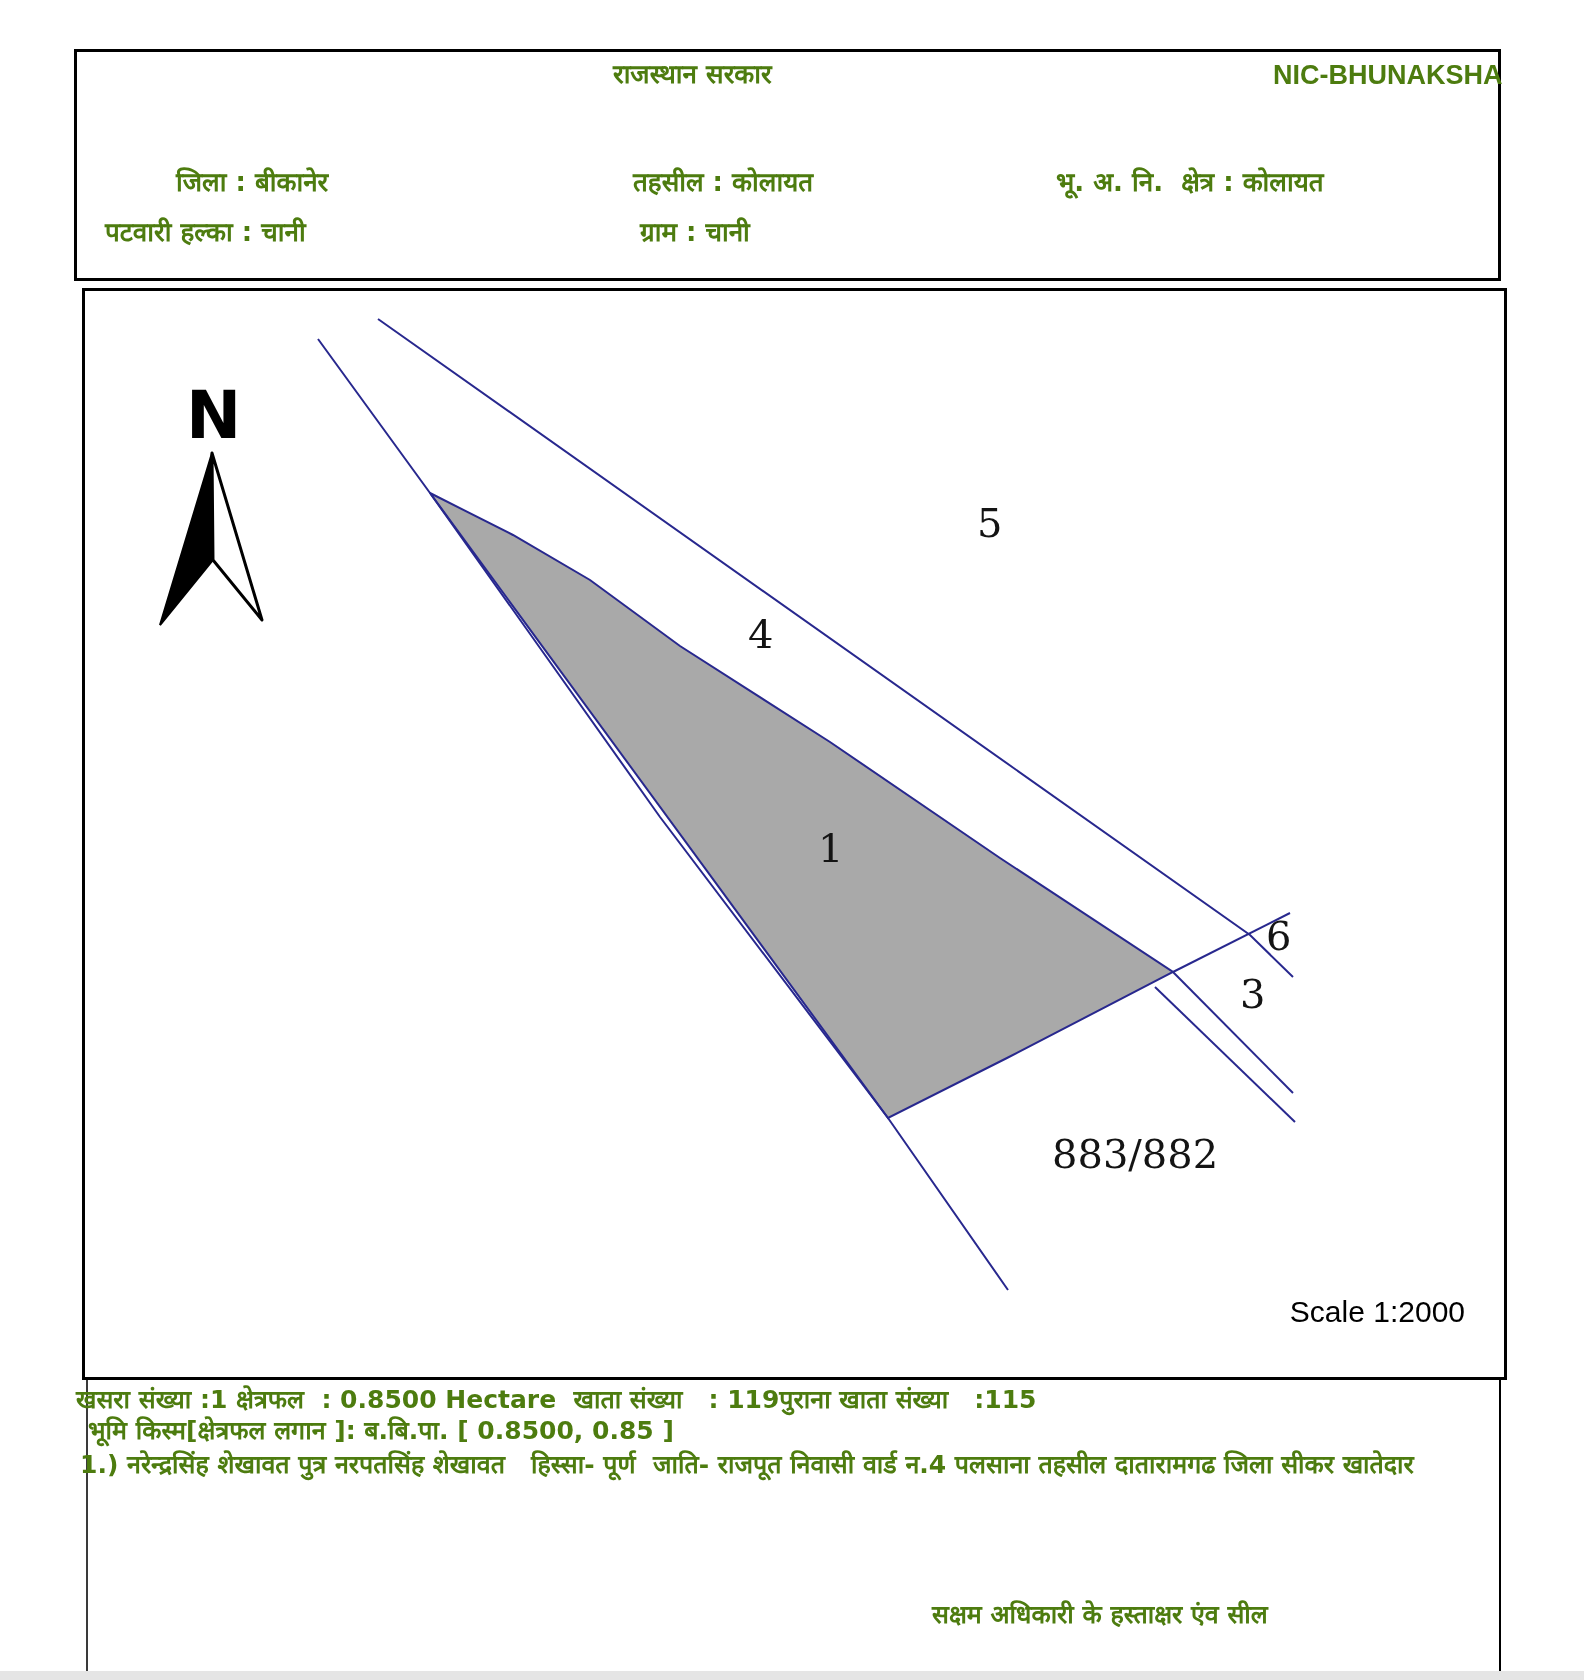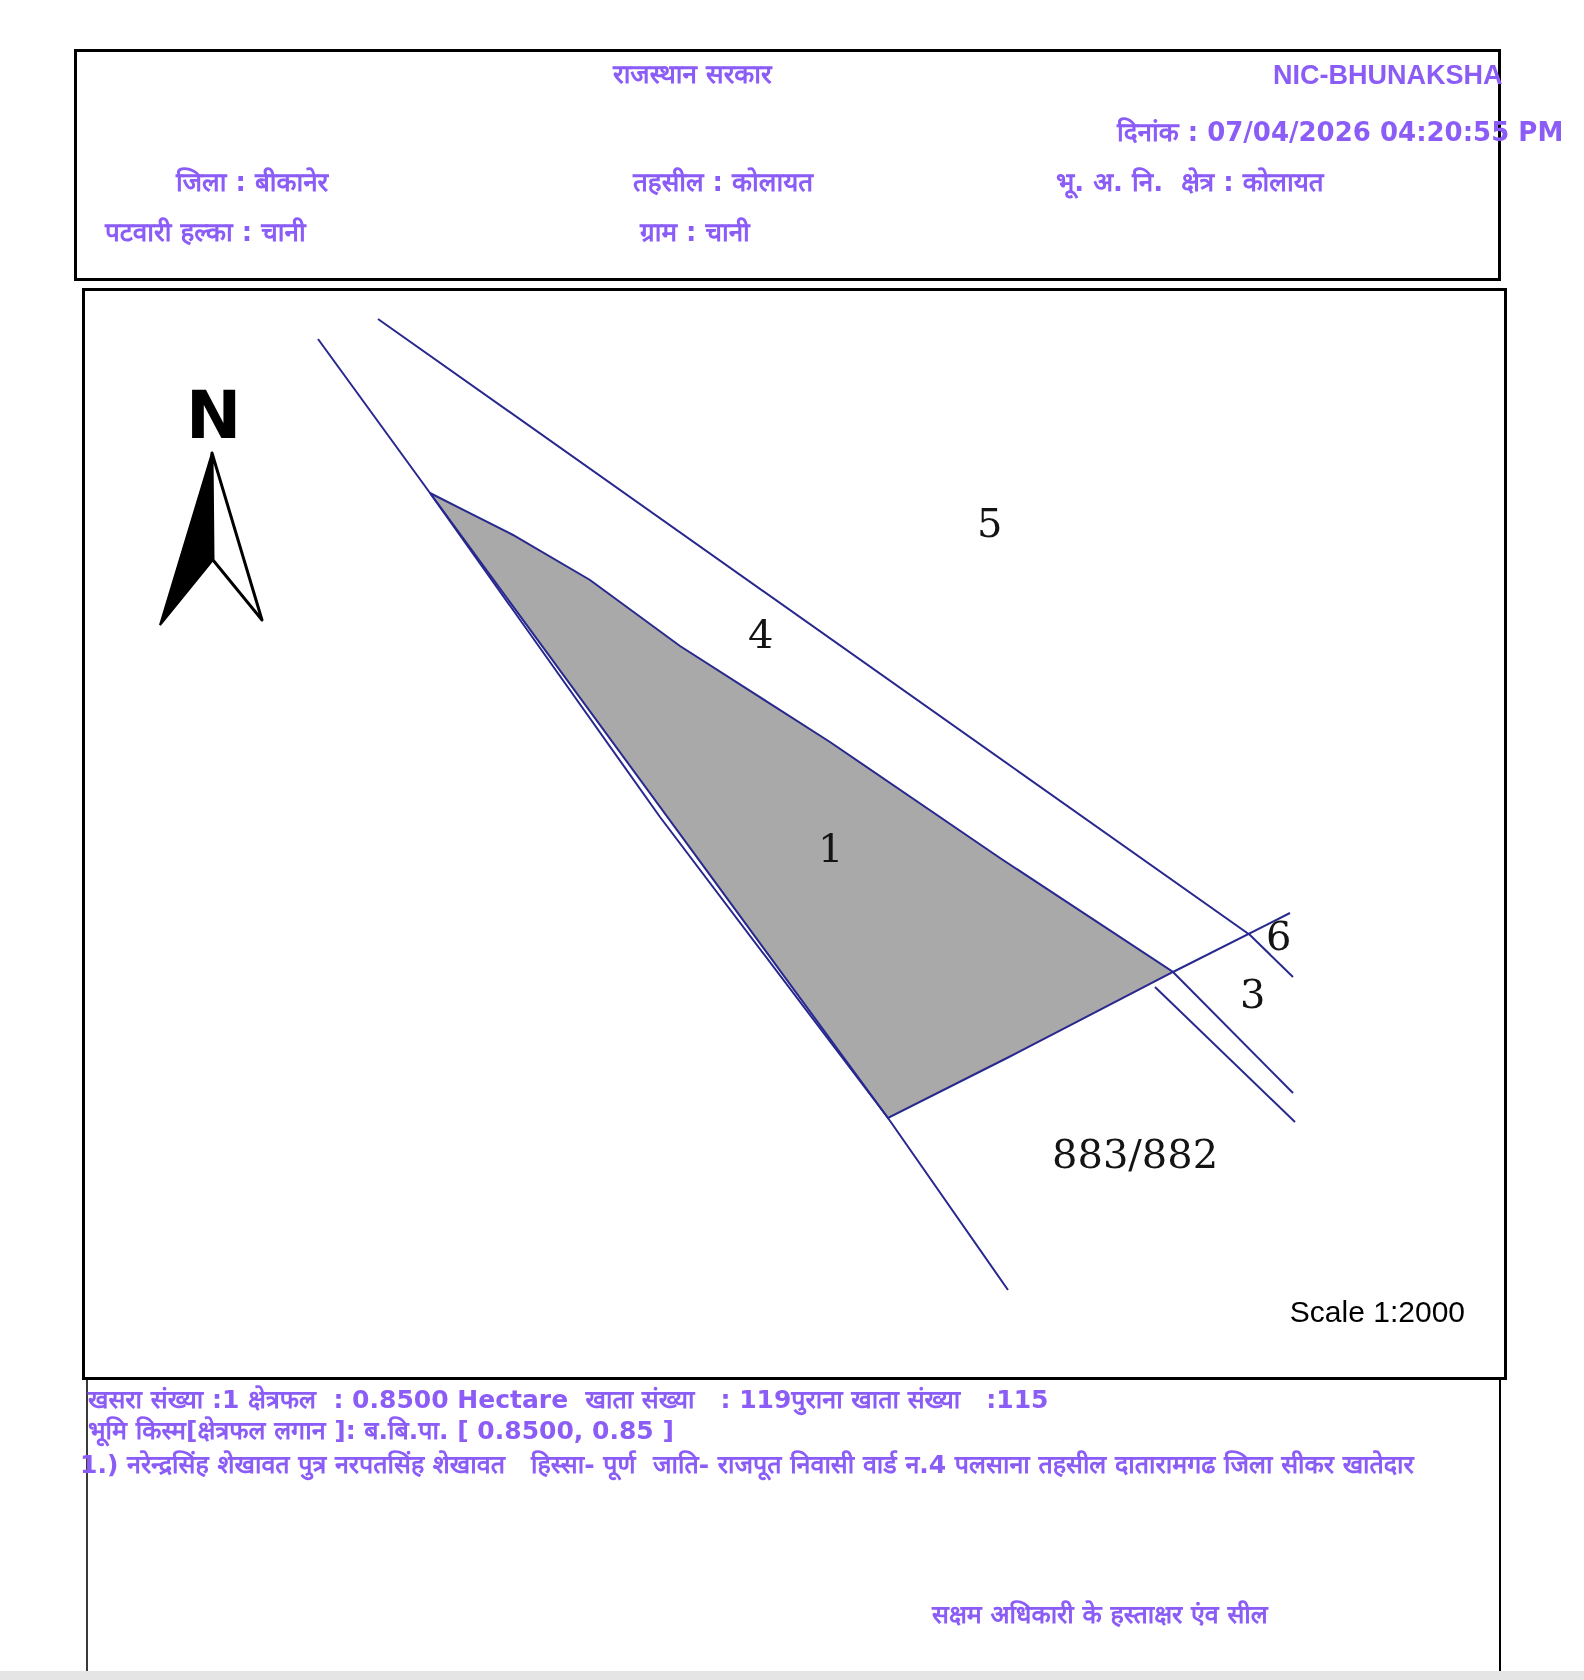--- a/index.html
+++ b/index.html
@@ -2,21 +2,21 @@
 <html><head>
 <meta charset="utf-8">
 <style>
   html,body{margin:0;padding:0;background:#fff;}
   #page{
     position:relative;
     width:1584px;height:1680px;
     background:#ffffff;
     overflow:hidden;
     font-family:"DejaVu Sans",sans-serif;
-    color:#8b5cf6;
+    color:#4d7c0f;
   }
   .abs{position:absolute;}
   .hindi{font-family:"DejaVu Sans",sans-serif;font-weight:bold;white-space:pre;}
   .latin{font-family:"Liberation Sans",sans-serif;font-weight:bold;}
   .box{position:absolute;box-sizing:border-box;}
   #header-box{left:74px;top:49px;width:1427px;height:232px;border:3px solid #000;}
   #map-box{left:82px;top:288px;width:1425px;height:1092px;border:3px solid #000;}
   #details-box{left:86px;top:1380px;width:1415px;height:292px;border-left:2px solid #3a3a3a;border-right:2px solid #000;}
   #bottom-strip{left:0;top:1671px;width:1584px;height:9px;background:#e5e5e5;}
   .h26{font-size:26px;line-height:32px;}
@@ -31,21 +31,20 @@
 </head>
 <body>
 
 <div id="page">
 
   <div id="header-box" class="box"></div>
 
   <div class="abs hindi h26" style="left:613px;top:58px;">राजस्थान सरकार</div>
   <div class="abs latin" style="left:1273px;top:60px;font-size:27px;">NIC-BHUNAKSHA</div>
 
-  <div class="abs hindi h26" style="left:1117px;top:116px;">दिनांक : 07/04/2026 04:20:55 PM</div>
 
   <div class="abs hindi h26" style="left:176px;top:166px;">जिला : बीकानेर</div>
   <div class="abs hindi h26" style="left:609px;top:166px;margin-left:24px;">तहसील : कोलायत</div>
   <div class="abs hindi h26" style="left:1056px;top:166px;">भू. अ. नि.  क्षेत्र : कोलायत</div>
 
   <div class="abs hindi h26" style="left:105px;top:216px;">पटवारी हल्का : चानी</div>
   <div class="abs hindi h26" style="left:640px;top:216px;">ग्राम : चानी</div>
 
   <div id="map-box" class="box"></div>
 
@@ -70,20 +69,20 @@
     <text class="plot-num" x="818" y="862">1</text>
     <text class="plot-num" x="1266" y="950">6</text>
     <text class="plot-num" x="1240" y="1008">3</text>
     <text class="plot-num" x="1052" y="1168">883/882</text>
 
     <text class="scale-txt" x="1465" y="1322" text-anchor="end">Scale 1:2000</text>
   </svg>
 
   <div id="details-box" class="box"></div>
 
-  <div class="abs detail-line" style="left:88px;top:1384px;">खसरा संख्या :1 क्षेत्रफल  : 0.8500 Hectare  खाता संख्या   : 119पुराना खाता संख्या   :115</div>
+  <div class="abs detail-line" style="left:76px;top:1384px;">खसरा संख्या :1 क्षेत्रफल  : 0.8500 Hectare  खाता संख्या   : 119पुराना खाता संख्या   :115</div>
   <div class="abs detail-line" style="left:88px;top:1415px;">भूमि किस्म[क्षेत्रफल लगान ]: ब.बि.पा. [ 0.8500, 0.85 ]</div>
   <div class="abs detail-line" style="left:80px;top:1449px;">1.) नरेन्द्रसिंह शेखावत पुत्र नरपतसिंह शेखावत   हिस्सा- पूर्ण  जाति- राजपूत निवासी वार्ड न.4 पलसाना तहसील दातारामगढ जिला सीकर खातेदार</div>
   <div class="abs detail-line" style="left:932px;top:1599px;">सक्षम अधिकारी के हस्ताक्षर एंव सील</div>
 
   <div id="bottom-strip" class="box"></div>
 
 </div>
 
 </body></html>

